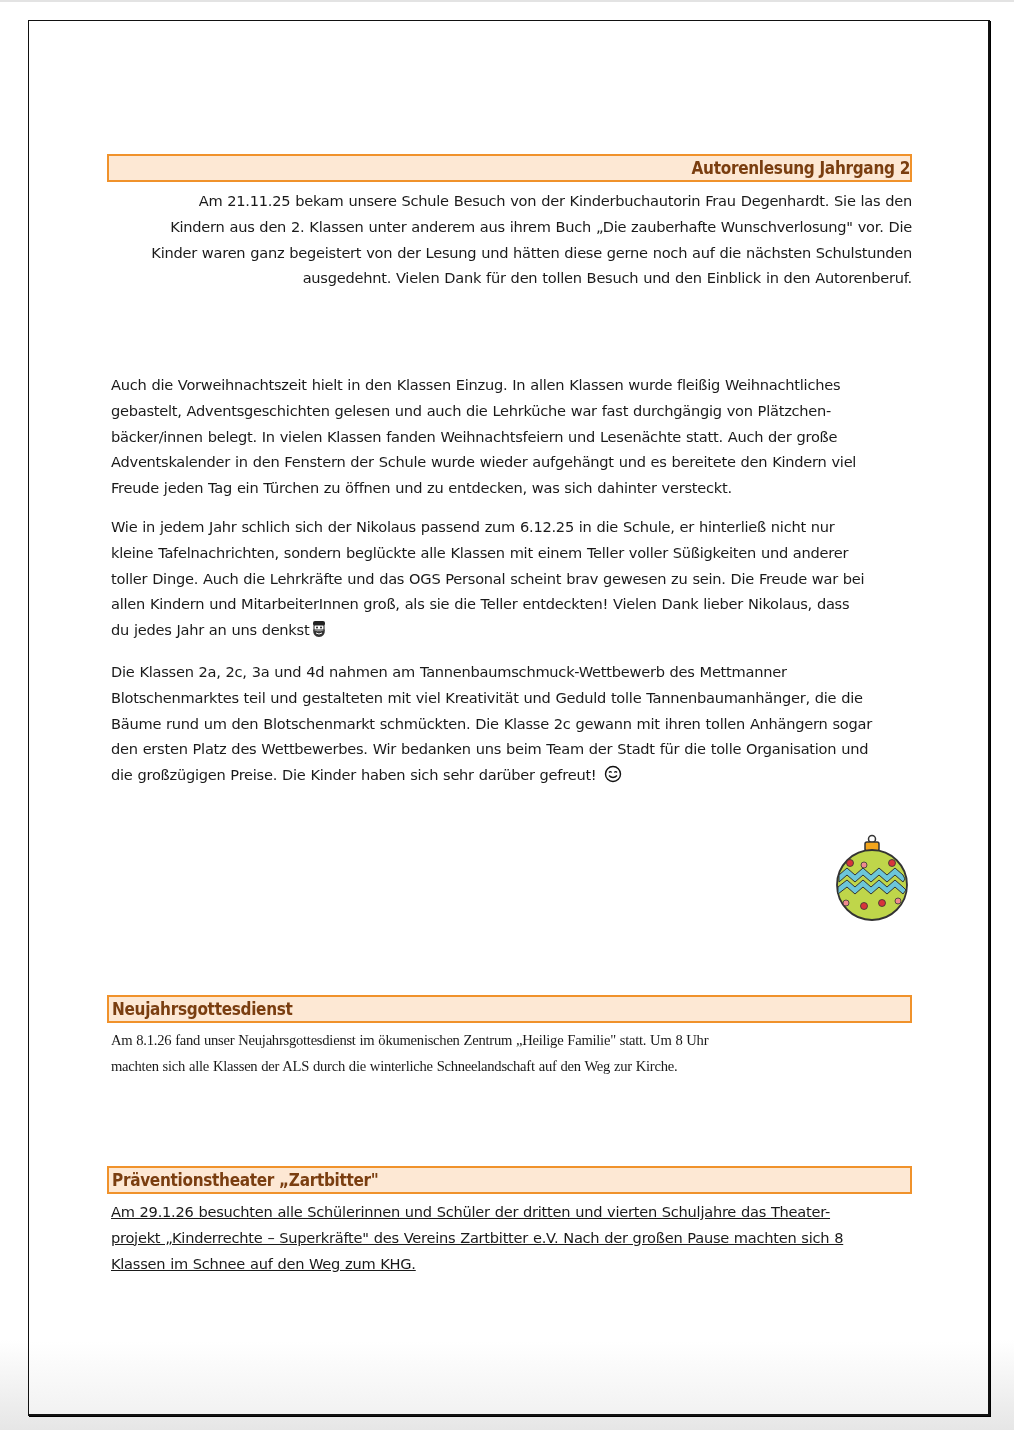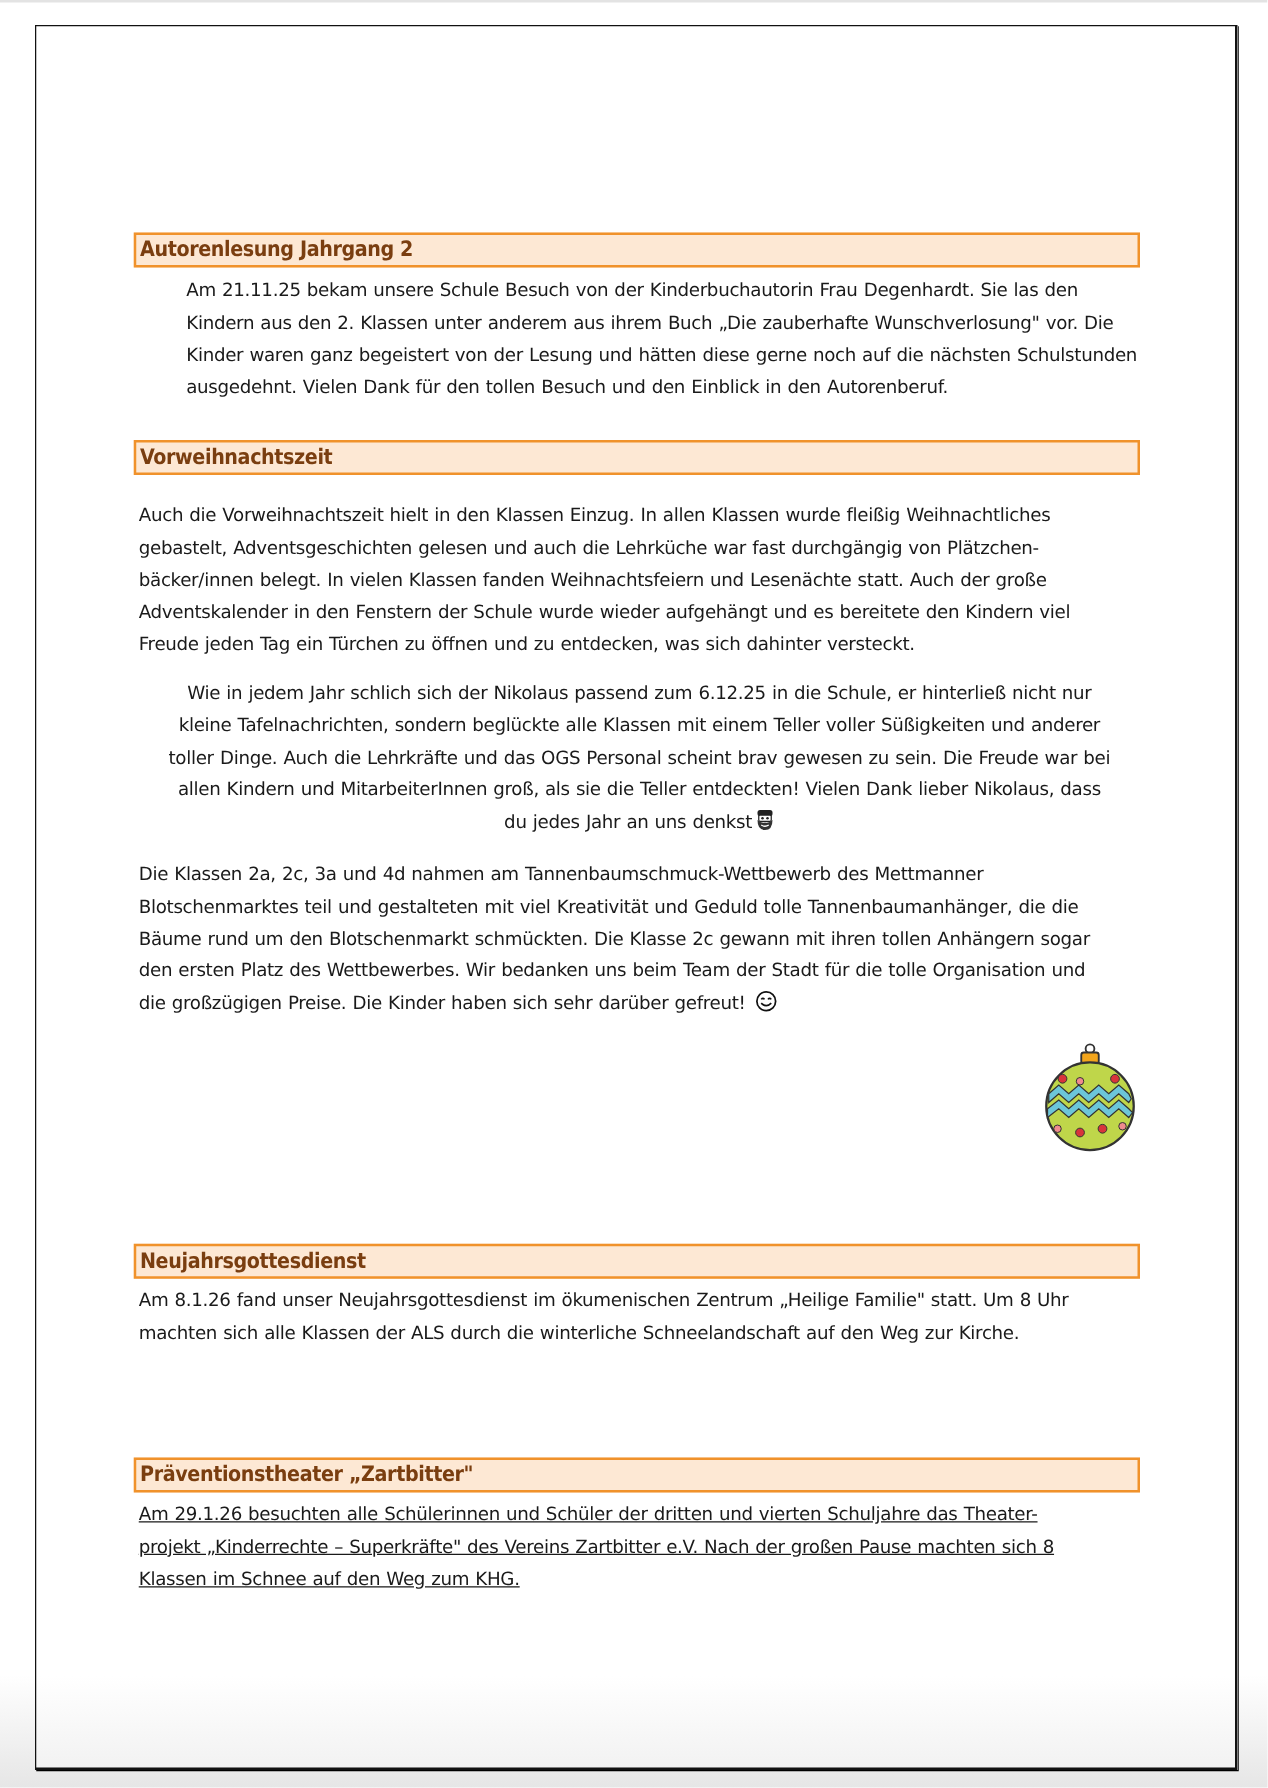--- a/index.html
+++ b/index.html
@@ -74,36 +74,35 @@
     height: 90px;
   }
 </style>
 </head>
 <body>
 
 <div class="topline"></div>
 
 <div class="page">
 
-  <div class="section" style="top:165px;">
+  <div class="section" style="top:133px;text-align:right;">
     <div class="heading">Autorenlesung Jahrgang 2</div>
     <p class="para" style="margin-top:6px;margin-left:38px;">Am 21.11.25 bekam unsere Schule Besuch von der Kinderbuchautorin Frau Degenhardt. Sie las den
 Kindern aus den 2. Klassen unter anderem aus ihrem Buch „Die zauberhafte Wunschverlosung" vor. Die
 Kinder waren ganz begeistert von der Lesung und hätten diese gerne noch auf die nächsten Schulstunden
 ausgedehnt. Vielen Dank für den tollen Besuch und den Einblick in den Autorenberuf.</p>
   </div>
 
   <div class="section" style="top:331px;">
-    <div class="heading">Vorweihnachtszeit</div>
     <p class="para" style="margin-top:20px;">Auch die Vorweihnachtszeit hielt in den Klassen Einzug. In allen Klassen wurde fleißig Weihnachtliches
 gebastelt, Adventsgeschichten gelesen und auch die Lehrküche war fast durchgängig von Plätzchen-
 bäcker/innen belegt. In vielen Klassen fanden Weihnachtsfeiern und Lesenächte statt. Auch der große
 Adventskalender in den Fenstern der Schule wurde wieder aufgehängt und es bereitete den Kindern viel
 Freude jeden Tag ein Türchen zu öffnen und zu entdecken, was sich dahinter versteckt.</p>
-    <p class="para" style="margin-top:13px;text-align:center;"><span>Wie in jedem Jahr schlich sich der Nikolaus passend zum 6.12.25 in die Schule, er hinterließ nicht nur
+    <p class="para" style="margin-top:13px;"><span>Wie in jedem Jahr schlich sich der Nikolaus passend zum 6.12.25 in die Schule, er hinterließ nicht nur
 kleine Tafelnachrichten, sondern beglückte alle Klassen mit einem Teller voller Süßigkeiten und anderer
 toller Dinge. Auch die Lehrkräfte und das OGS Personal scheint brav gewesen zu sein. Die Freude war bei
 allen Kindern und MitarbeiterInnen groß, als sie die Teller entdeckten! Vielen Dank lieber Nikolaus, dass
 du jedes Jahr an uns denkst</span><span class="emoji"><svg width="16" height="18" viewBox="0 0 16 18">
             <rect x="2" y="1" width="12" height="5" rx="2" fill="#222"></rect>
             <rect x="3" y="5" width="10" height="5" rx="1" fill="#fff" stroke="#222" stroke-width="1"></rect>
             <circle cx="6" cy="7.5" r="1" fill="#222"></circle>
             <circle cx="10" cy="7.5" r="1" fill="#222"></circle>
             <path d="M2 9 Q2 17 8 17 Q14 17 14 9 Q11 12 8 11 Q5 12 2 9Z" fill="#333"></path>
             <path d="M5 13 Q8 15 11 13" stroke="#fff" stroke-width="1" fill="none"></path>
@@ -132,21 +131,21 @@
       <circle cx="58" cy="30" r="3.5" fill="#D8343B" stroke="#333" stroke-width="0.8"></circle>
       <circle cx="12" cy="70" r="3" fill="#F08A8E" stroke="#333" stroke-width="0.8"></circle>
       <circle cx="30" cy="73" r="3.5" fill="#D8343B" stroke="#333" stroke-width="0.8"></circle>
       <circle cx="48" cy="70" r="3.5" fill="#D8343B" stroke="#333" stroke-width="0.8"></circle>
       <circle cx="64" cy="68" r="3" fill="#F08A8E" stroke="#333" stroke-width="0.8"></circle>
     </svg>
   </div>
 
   <div class="section" style="top:974px;">
     <div class="heading">Neujahrsgottesdienst</div>
-    <p class="para" style="margin-top:5px;">Am 8.1.26 fand unser Neujahrsgottesdienst im ökumenischen Zentrum „Heilige Familie" statt. Um 8 Uhr
+    <p class="para" style="margin-top:5px;font-family:Liberation Serif, serif;">Am 8.1.26 fand unser Neujahrsgottesdienst im ökumenischen Zentrum „Heilige Familie" statt. Um 8 Uhr
 machten sich alle Klassen der ALS durch die winterliche Schneelandschaft auf den Weg zur Kirche.</p>
   </div>
 
   <div class="section" style="top:1145px;">
     <div class="heading">Präventionstheater „Zartbitter"</div>
     <p class="para" style="margin-top:5px;text-decoration:underline;">Am 29.1.26 besuchten alle Schülerinnen und Schüler der dritten und vierten Schuljahre das Theater-
 projekt „Kinderrechte – Superkräfte" des Vereins Zartbitter e.V. Nach der großen Pause machten sich 8
 Klassen im Schnee auf den Weg zum KHG.</p>
   </div>
 

